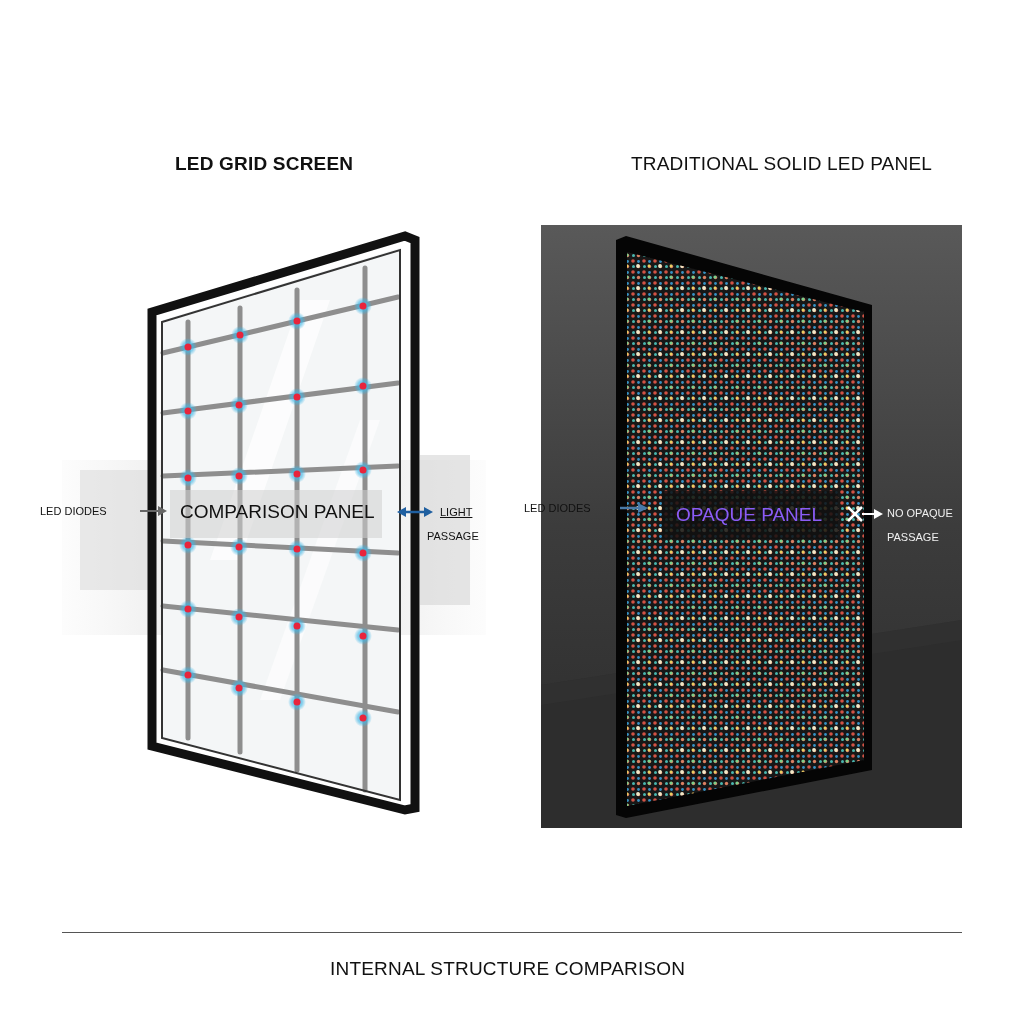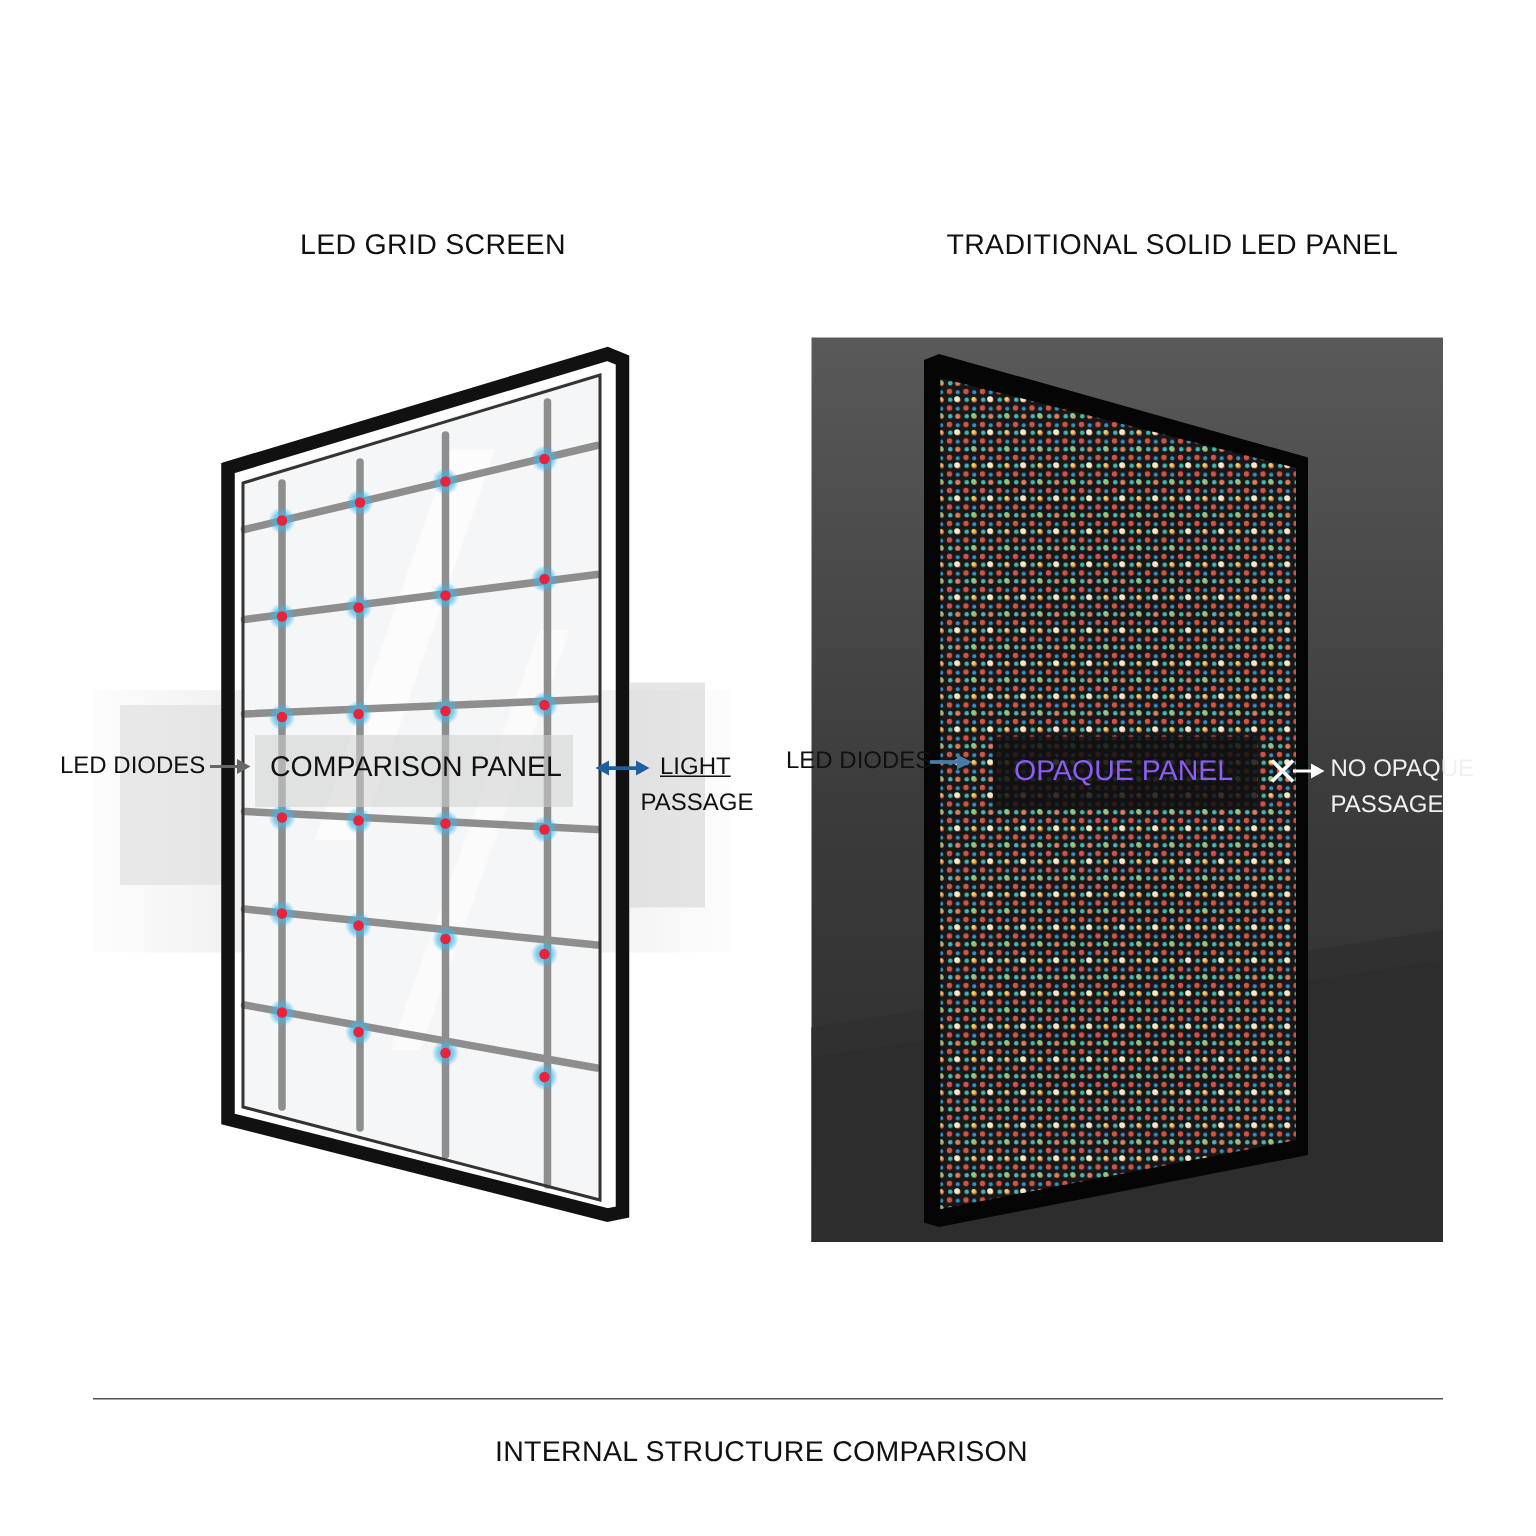--- a/index.html
+++ b/index.html
@@ -1,25 +1,25 @@
 <!DOCTYPE html>
 <html><head>
 <meta charset="utf-8">
 <style>
   html, body { margin:0; padding:0; background:#ffffff; }
   body { width:1024px; height:1024px; position:relative; overflow:hidden; font-family:"Liberation Sans", sans-serif; color:#111; }
   .title { position:absolute; font-size:19px; letter-spacing:0.2px; white-space:nowrap; }
-  .lbl { position:absolute; font-size:16px; white-space:nowrap; line-height:24px; }
+  .lbl { position:absolute; font-size:11px; white-space:nowrap; line-height:24px; }
   svg { position:absolute; left:0; top:0; }
   .divider { position:absolute; left:62px; top:932px; width:900px; height:1px; background:#555; }
 </style>
 </head>
 <body>
 
-<div class="title" style="left:200px; top:153px;">LED GRID SCREEN</div>
+<div class="title" style="left:175px; top:153px;font-weight:bold;">LED GRID SCREEN</div>
 <div class="title" style="left:631px; top:153px;">TRADITIONAL SOLID LED PANEL</div>
 
 <svg width="1024" height="1024" viewBox="0 0 1024 1024">
   <defs>
     <radialGradient id="glow" cx="50%" cy="50%" r="50%">
       <stop offset="0%" stop-color="#3fb6e6" stop-opacity="0.95"></stop>
       <stop offset="60%" stop-color="#3fb6e6" stop-opacity="0.6"></stop>
       <stop offset="100%" stop-color="#3fb6e6" stop-opacity="0"></stop>
     </radialGradient>
     <linearGradient id="bgfade" x1="0" x2="1">

